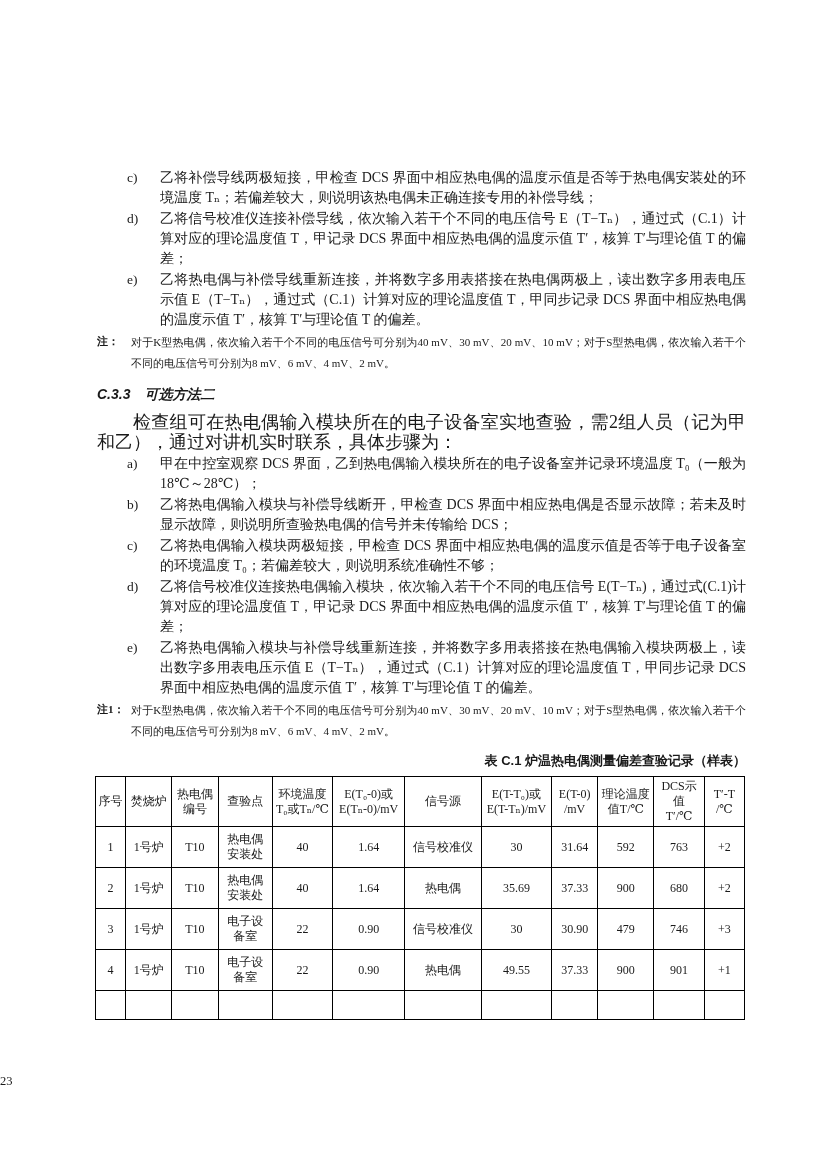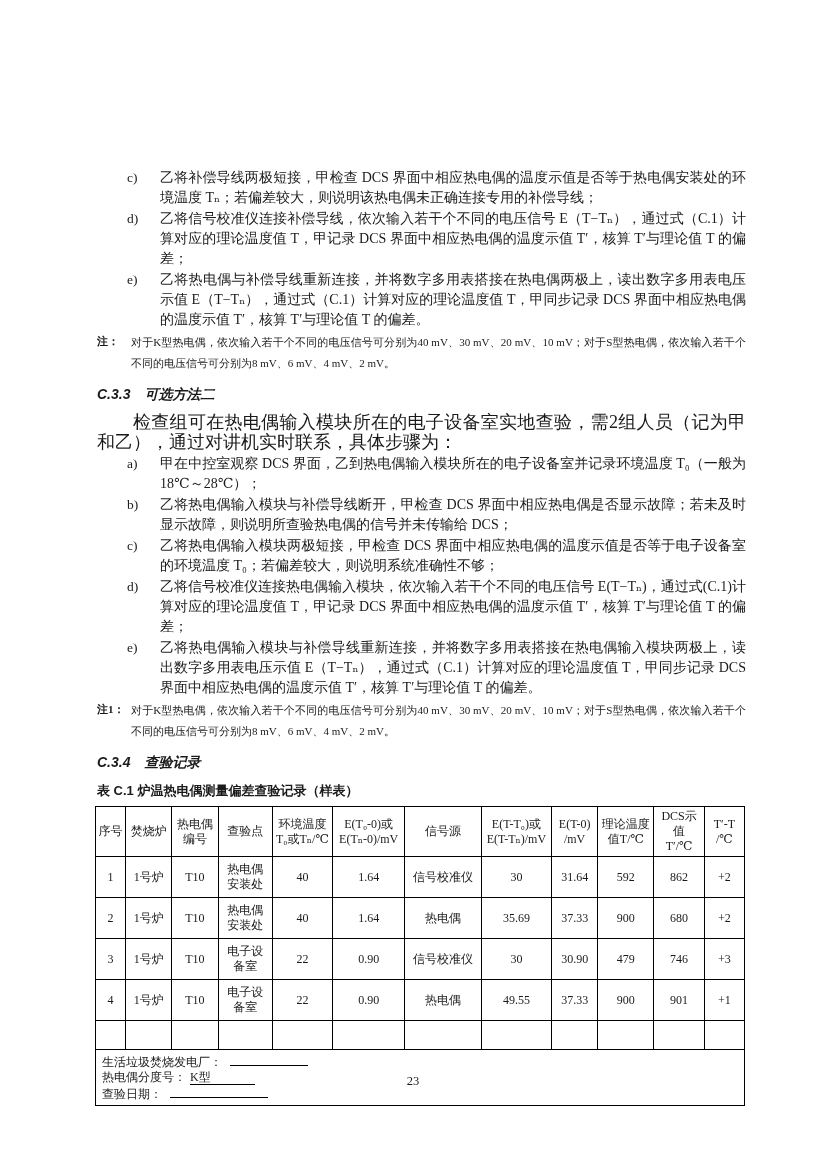--- a/index.html
+++ b/index.html
@@ -24,21 +24,21 @@
   .note-text{flex:1;font-size:11px;line-height:21px;text-align:justify;}
   .section-heading{
     margin:10px 0 8px 0;
     font-size:14px;font-weight:bold;line-height:20px;
     font-family:"Liberation Sans","DejaVu Sans",sans-serif;
     font-style:italic;
   }
   .section-heading .h-label{margin-right:14px;}
   .intro{font-size:18px;line-height:20px;text-align:justify;text-indent:2em;margin:4px 0 2px 0;}
   .table-caption{
-    text-align:left;font-weight:bold;font-size:13px;line-height:18px;
+    text-align:right;font-weight:bold;font-size:13px;line-height:18px;
     margin:10px 0 6px 0;
     font-family:"Liberation Sans","DejaVu Sans",sans-serif;
   }
   table.record{
     border-collapse:collapse;
     table-layout:fixed;
     margin-left:-2px;
     width:650px;
   }
   table.record th,table.record td{
@@ -60,21 +60,21 @@
     line-height:20px;
     white-space:normal !important;
   }
   .t-footer-line{display:block;}
   .blank{display:inline-block;border-bottom:1px solid #000;height:12px;vertical-align:baseline;margin-left:8px;}
   .blank-w75{width:78px;}
   .blank-w95{width:98px;}
   .filled-blank{border-bottom:1px solid #000;padding-right:44px;margin-left:4px;}
   .page-number{
     position:absolute;left:0;right:0;top:1074px;
-    text-align:center;font-size:12.5px;
+    text-align:left;font-size:12.5px;
   }
 </style>
 </head>
 <body>
 
 <div class="page">
   <div class="content">
 
     <div class="list-item">
       <span class="item-label">c)</span>
@@ -118,23 +118,20 @@
     <div class="list-item">
       <span class="item-label">e)</span>
       <span class="item-text">乙将热电偶输入模块与补偿导线重新连接，并将数字多用表搭接在热电偶输入模块两极上，读出数字多用表电压示值 E（T−Tₙ），通过式（C.1）计算对应的理论温度值 T，甲同步记录 DCS 界面中相应热电偶的温度示值 T′，核算 T′与理论值 T 的偏差。</span>
     </div>
 
     <div class="note">
       <span class="note-label">注1：</span>
       <span class="note-text">对于K型热电偶，依次输入若干个不同的电压信号可分别为40 mV、30 mV、20 mV、10 mV；对于S型热电偶，依次输入若干个不同的电压信号可分别为8 mV、6 mV、4 mV、2 mV。</span>
     </div>
 
-    <div class="section-heading">
-      <span class="h-label">C.3.4</span><span>查验记录</span>
-    </div>
 
     <div class="table-caption">表 C.1 炉温热电偶测量偏差查验记录（样表）</div>
 
     <table class="record">
       <colgroup>
         <col style="width:30px">
           <col style="width:46px">
           <col style="width:46px">
           <col style="width:54px">
         <col style="width:60px">
@@ -176,21 +173,21 @@
           <td class="data-cell">1号炉</td>
           <td class="data-cell">T10</td>
           <td class="data-cell">热电偶
 安装处</td>
           <td class="data-cell">40</td>
           <td class="data-cell">1.64</td>
           <td class="data-cell">信号校准仪</td>
           <td class="data-cell">30</td>
           <td class="data-cell">31.64</td>
           <td class="data-cell">592</td>
-          <td class="data-cell">862</td>
+          <td class="data-cell">763</td>
           <td class="data-cell">+2</td>
         </tr>
         <tr>
           <td class="data-cell">2</td>
           <td class="data-cell">1号炉</td>
           <td class="data-cell">T10</td>
           <td class="data-cell">热电偶
 安装处</td>
           <td class="data-cell">40</td>
           <td class="data-cell">1.64</td>
@@ -238,26 +235,19 @@
           <td class="empty-cell"></td>
           <td class="empty-cell"></td>
           <td class="empty-cell"></td>
           <td class="empty-cell"></td>
           <td class="empty-cell"></td>
           <td class="empty-cell"></td>
           <td class="empty-cell"></td>
           <td class="empty-cell"></td>
           <td class="empty-cell"></td>
         </tr>
-        <tr>
-          <td class="t-footer" colspan="12">
-            <span class="t-footer-line"><span>生活垃圾焚烧发电厂：</span><span class="blank blank-w75"></span></span>
-            <span class="t-footer-line"><span>热电偶分度号：</span><span class="filled-blank">K型</span></span>
-            <span class="t-footer-line"><span>查验日期：</span><span class="blank blank-w95"></span></span>
-          </td>
-        </tr>
       </tbody>
     </table>
 
   </div>
 
   <div class="page-number">23</div>
 </div>
 
 </body></html>

